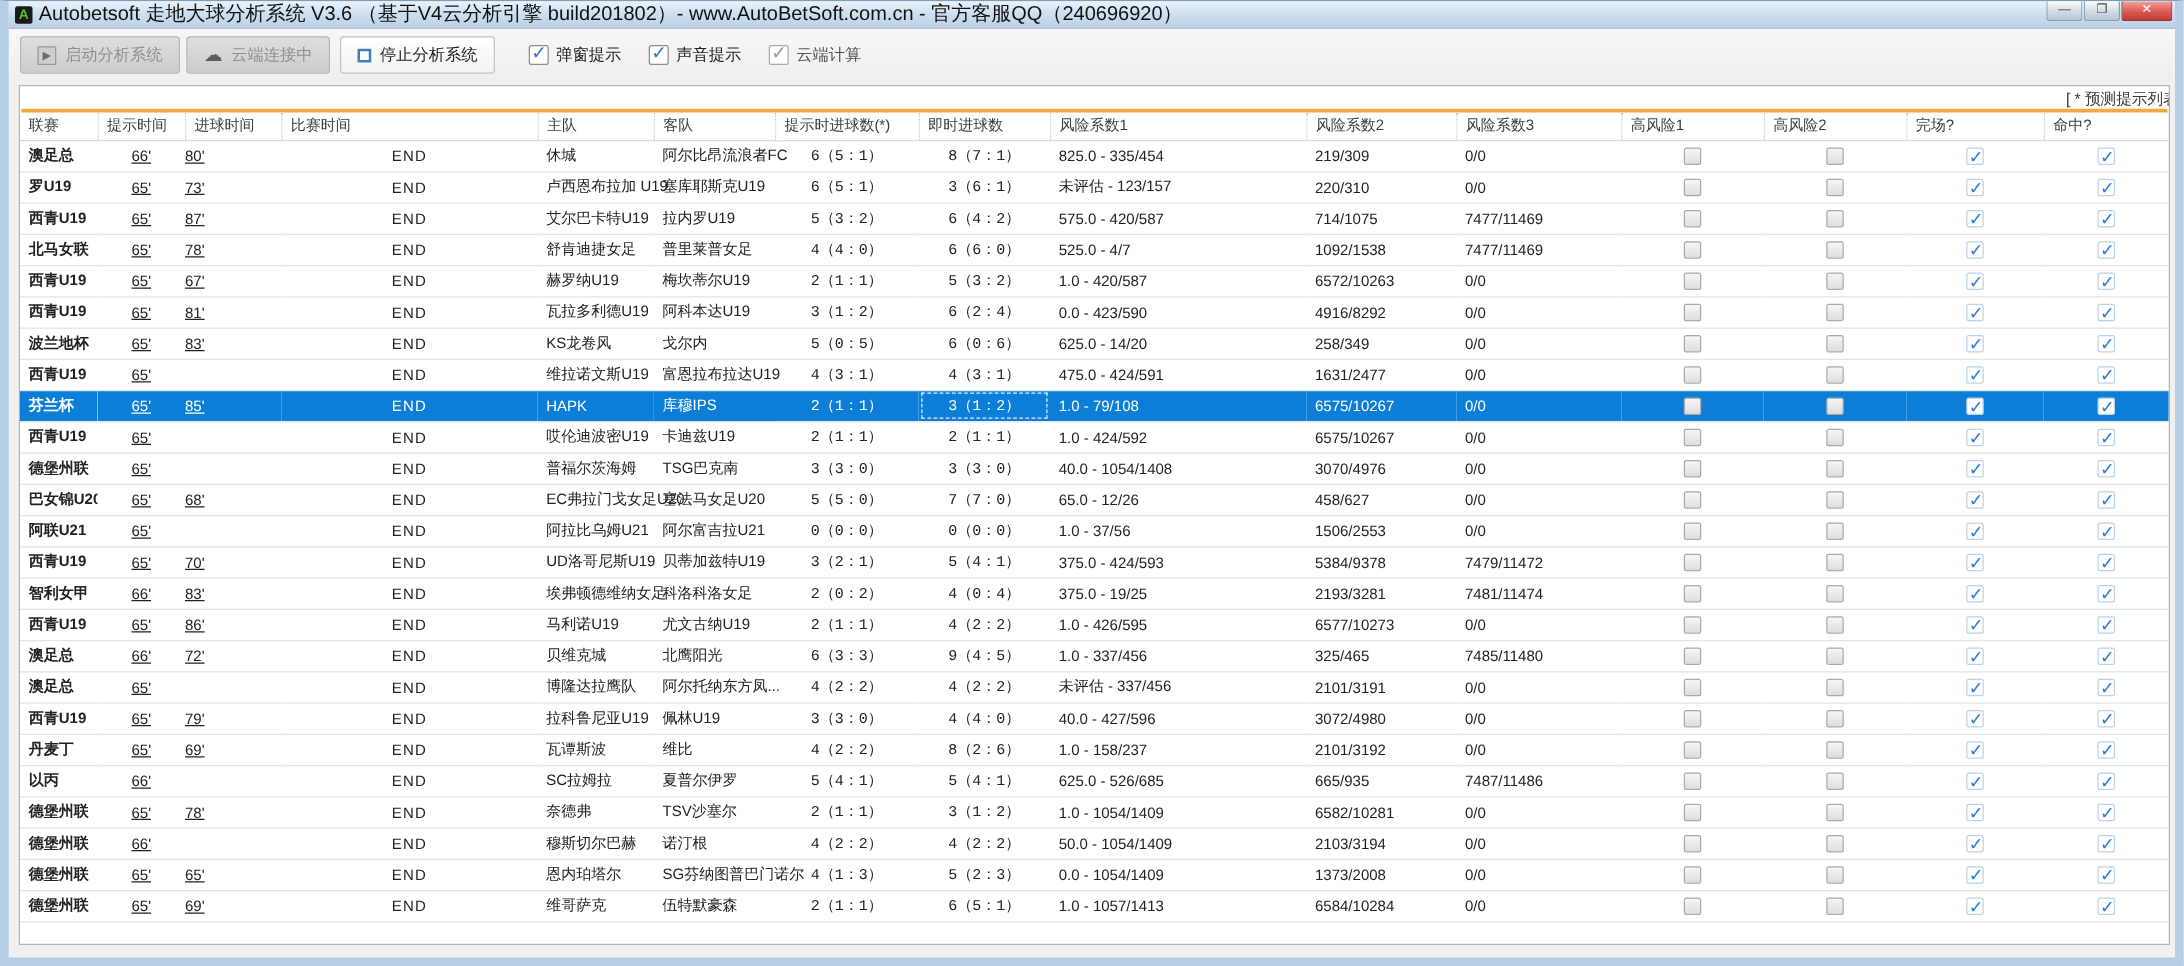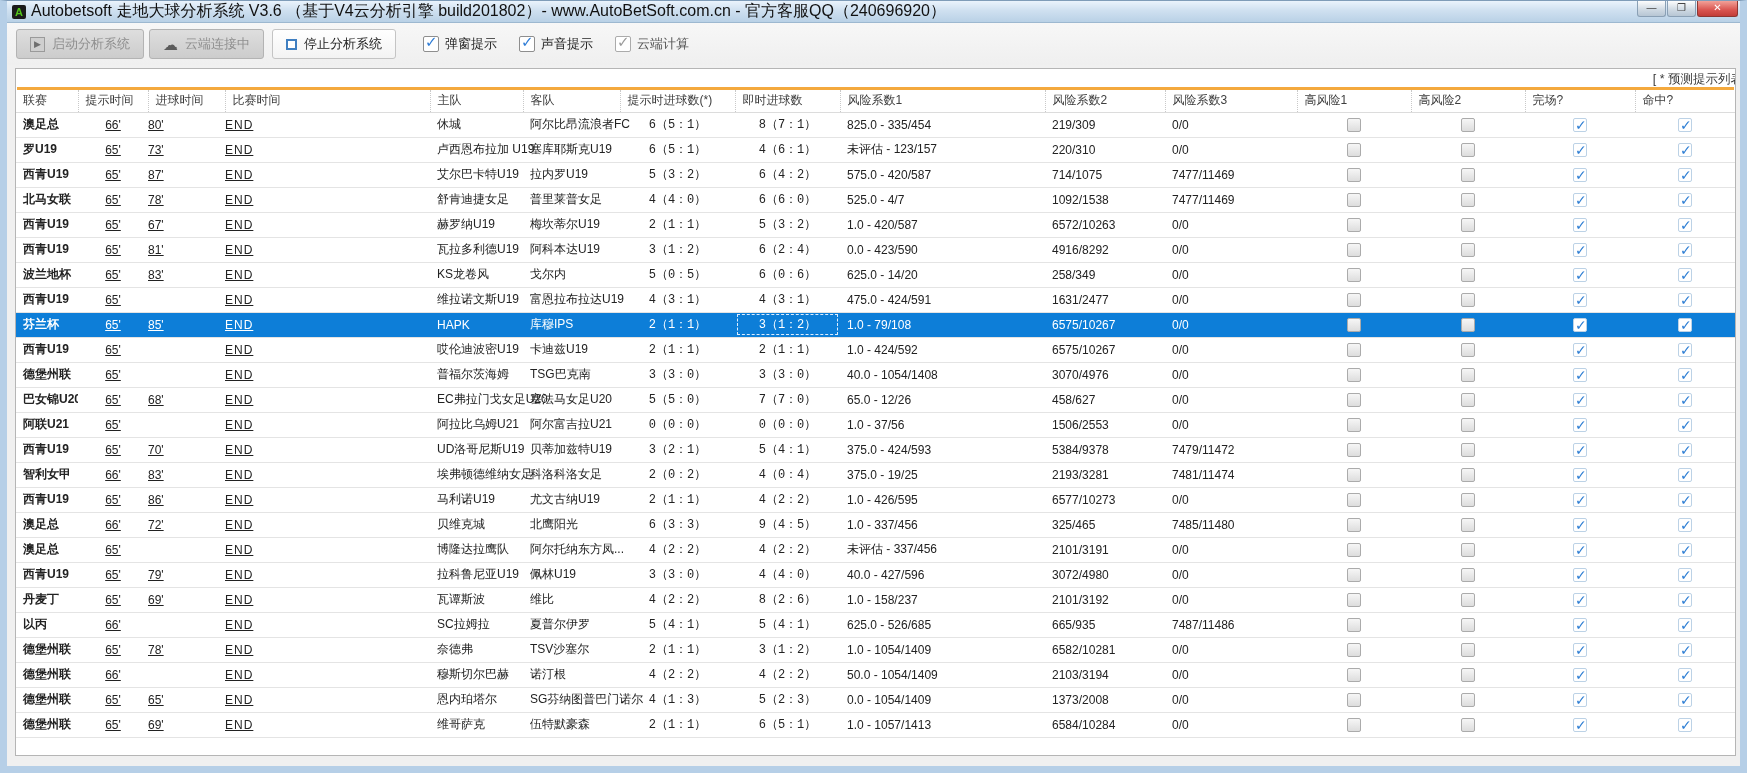--- a/index.html
+++ b/index.html
@@ -43,21 +43,21 @@
   table { width:100%; border-collapse:collapse; table-layout:fixed; }
   th { height:22px; font-size:12px; font-weight:normal; color:#3d3d3d; text-align:left; padding-left:7px;
        border-left:1px dotted #c9c9c9; border-bottom:1px solid #dcdcdc; white-space:nowrap; overflow:hidden; }
   th:first-child { border-left:none; }
   td { height:25px; font-size:12px; color:#222; white-space:nowrap; overflow:hidden; border-bottom:1px solid #e4e4e4; }
   tr.selected td { background:#0d7ed8; color:#fff; }
   .focus-cell { outline:1px dashed #dcedff; outline-offset:-3px; }
   .c-league { padding-left:7px;font-weight:bold; }
   .c-alert_time { text-align:center;text-decoration:underline; }
   .c-goal_time { text-align:left; padding-right:6px;text-decoration:underline; }
-  .c-match_time { letter-spacing:1px;text-decoration:underline; }
+  .c-match_time { text-align:center; letter-spacing:1px; }
   .c-home, .c-away { padding-left:7px; overflow:visible; }
   .c-alert_goals, .c-live_goals { text-align:center;font-family:Liberation Mono, monospace; }
   .c-risk1, .c-risk2, .c-risk3 { padding-left:7px; }
   .cb-cell { text-align:center; }
   .gcb { display:inline-block; width:14px; height:14px; border:1px solid #ababab; border-radius:2px;
          background:linear-gradient(#f6f6f6,#dddddd); vertical-align:middle; position:relative; }
   .gcb.on { background:#fff; border-color:#bcd2e6; }
   .gcb.on::after { content:""; }
   .gcb.on { color:#2f7fd4; font-size:14px; font-weight:bold; line-height:12px; text-indent:1px; }
 </style>
@@ -170,21 +170,21 @@
             <td class="c-hit cb-cell"><span class="gcb on">✓</span></td>
           </tr>
           <tr>
             <td class="c-league">罗U19</td>
             <td class="c-alert_time">65'</td>
             <td class="c-goal_time">73'</td>
             <td class="c-match_time">END</td>
             <td class="c-home">卢西恩布拉加 U19</td>
             <td class="c-away">塞库耶斯克U19</td>
             <td class="c-alert_goals">6（5：1）</td>
-            <td class="c-live_goals">4（6：1）</td>
+            <td class="c-live_goals">3（6：1）</td>
             <td class="c-risk1">未评估 - 123/157</td>
             <td class="c-risk2">220/310</td>
             <td class="c-risk3">0/0</td>
             <td class="c-high_risk1 cb-cell"><span class="gcb"></span></td>
             <td class="c-high_risk2 cb-cell"><span class="gcb"></span></td>
             <td class="c-finished cb-cell"><span class="gcb on">✓</span></td>
             <td class="c-hit cb-cell"><span class="gcb on">✓</span></td>
           </tr>
           <tr>
             <td class="c-league">西青U19</td>

